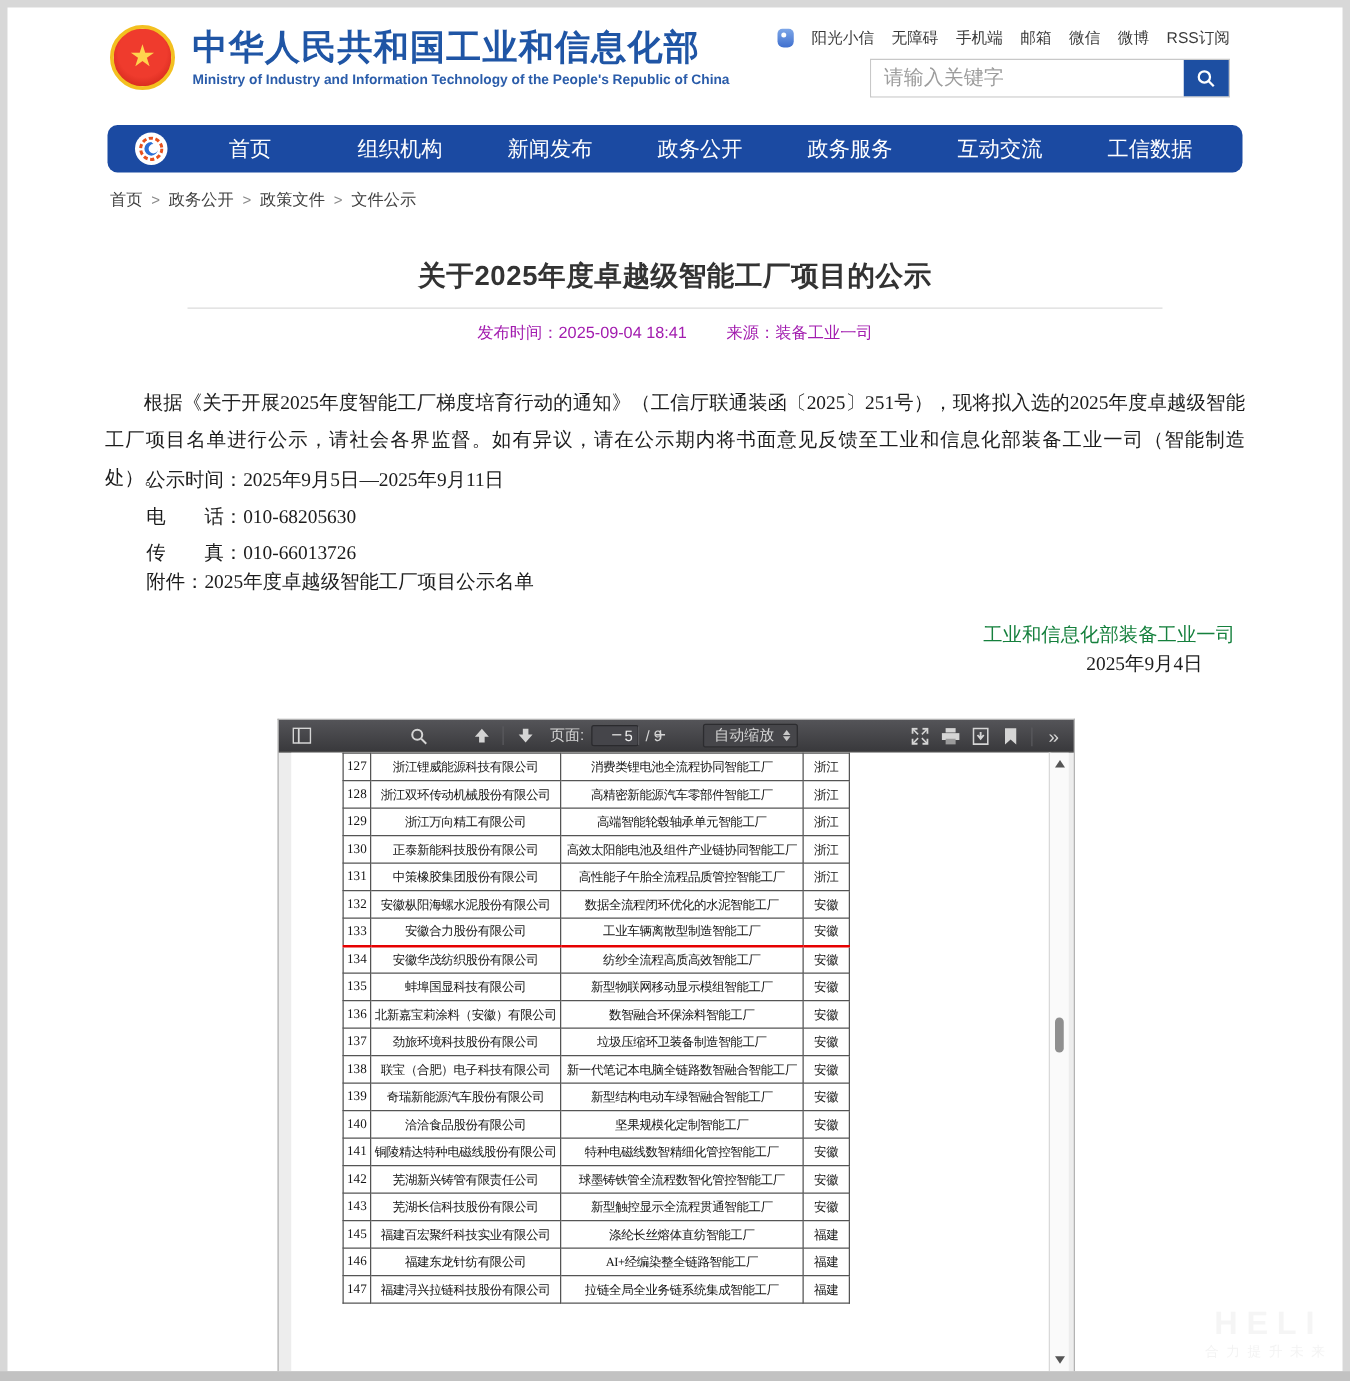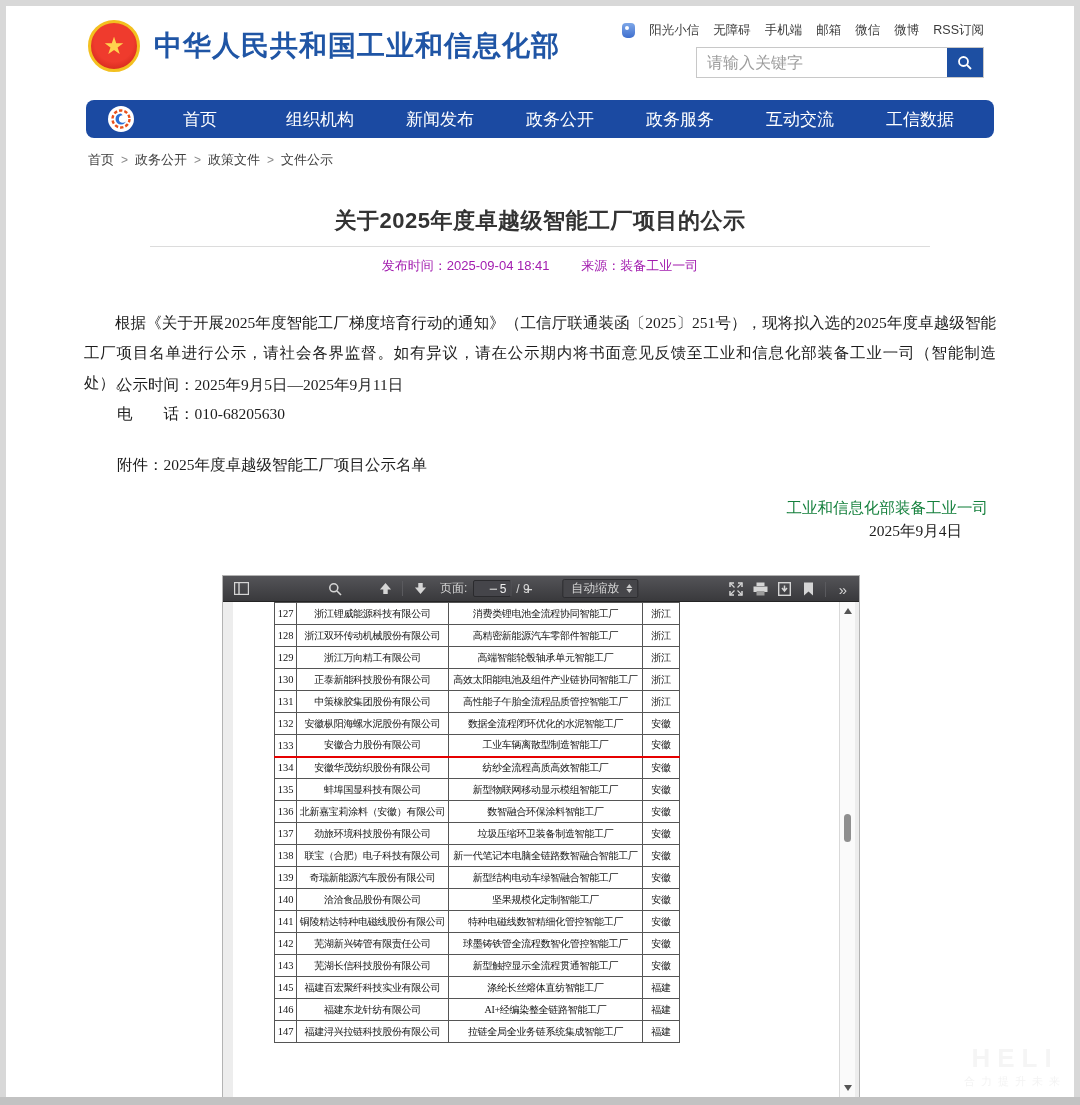--- a/index.html
+++ b/index.html
@@ -116,20 +116,21 @@
 
 <div class="screen">
   <div class="paper"></div>
 
   <div class="brand">
     <div class="emblem">
         <span>★</span>
       </div>
     <div>
       <div class="brand-title">中华人民共和国工业和信息化部</div>
+      <div class="brand-sub">Ministry of Industry and Information Technology of the People's Republic of China</div>
     </div>
   </div>
 
   <div class="toplinks">
     <span class="mascot"></span>
     <a>阳光小信</a>
     <a>无障碍</a>
     <a>手机端</a>
     <a>邮箱</a>
     <a>微信</a>
@@ -177,20 +178,21 @@
   <div class="art-rule"></div>
   <div class="art-meta">
     <span>发布时间：2025-09-04 18:41</span>
     <span>来源：装备工业一司</span>
   </div>
 
   <div class="art-para serif">根据《关于开展2025年度智能工厂梯度培育行动的通知》（工信厅联通装函〔2025〕251号），现将拟入选的2025年度卓越级智能工厂项目名单进行公示，请社会各界监督。如有异议，请在公示期内将书面意见反馈至工业和信息化部装备工业一司（智能制造处）。</div>
   <div class="art-lines serif">
     <div>公示时间：2025年9月5日—2025年9月11日</div>
     <div>电　　话：010-68205630</div>
+    <div>传　　真：010-66013726</div>
   </div>
   <div class="art-attach serif">附件：2025年度卓越级智能工厂项目公示名单</div>
   <div class="art-sign serif">工业和信息化部装备工业一司</div>
   <div class="art-date serif">2025年9月4日</div>
 
   <div class="viewer">
     <div class="vtoolbar">
       <button class="tbtn">
         <svg width="15" height="13" viewBox="0 0 15 13">
             <rect x="0.5" y="0.5" width="14" height="12" fill="none" stroke="#d5d5d5" stroke-width="1.4"></rect>

